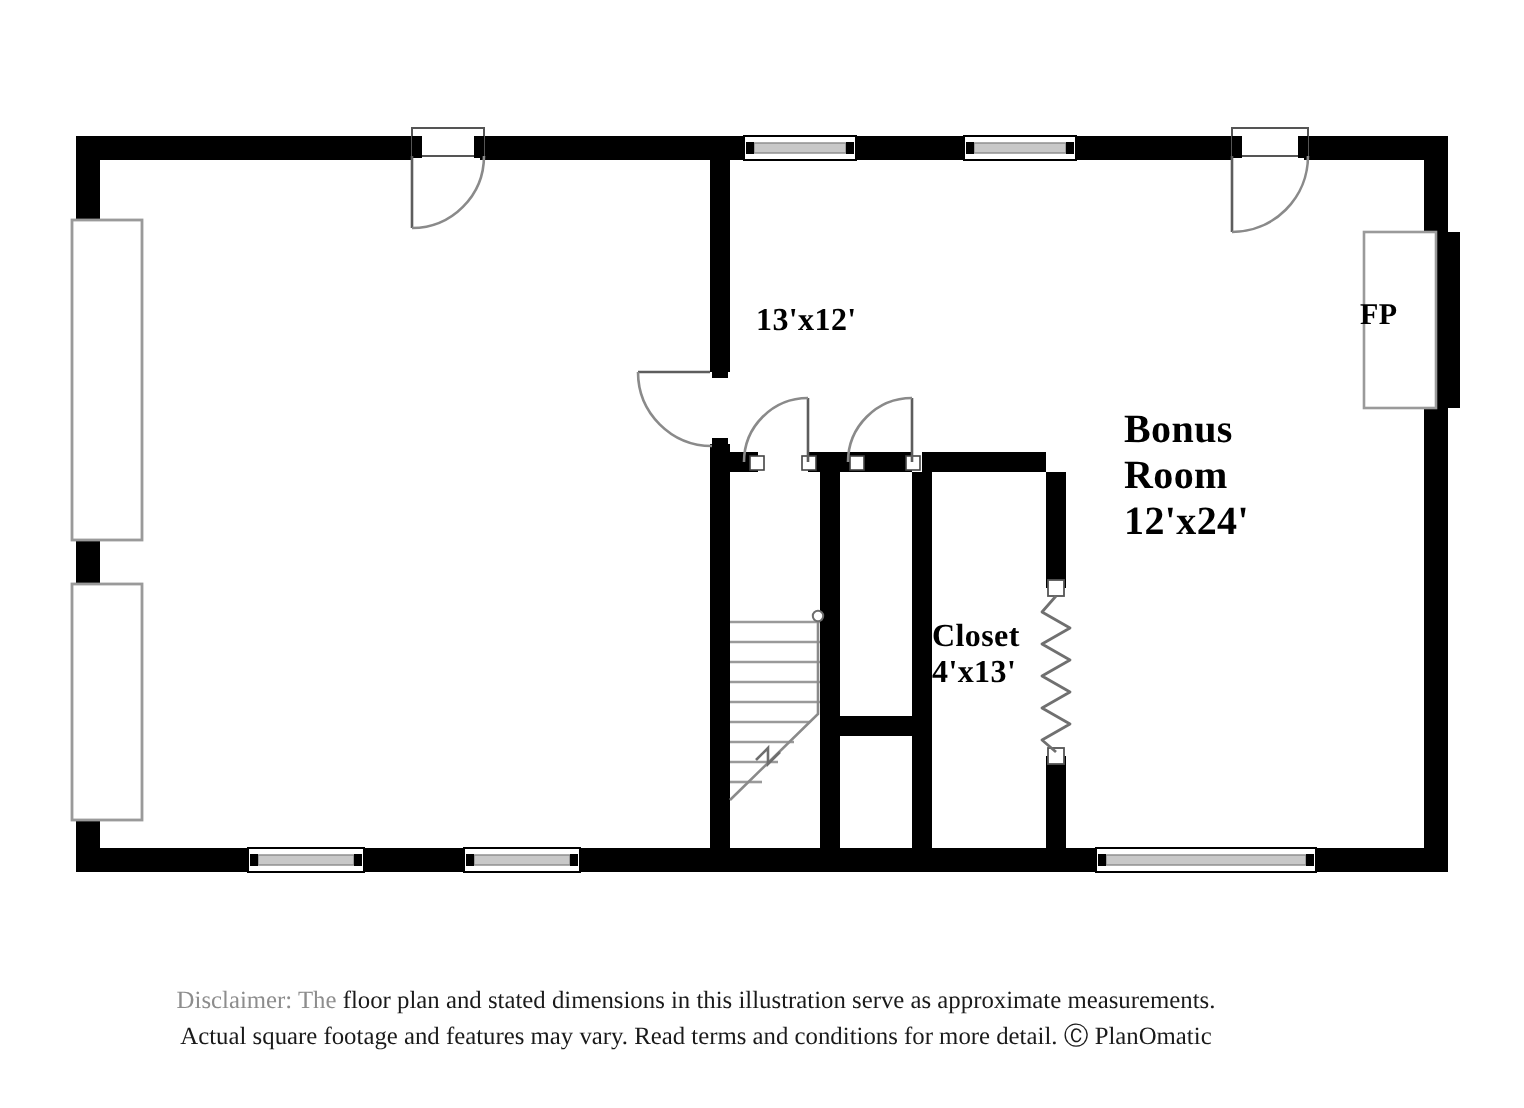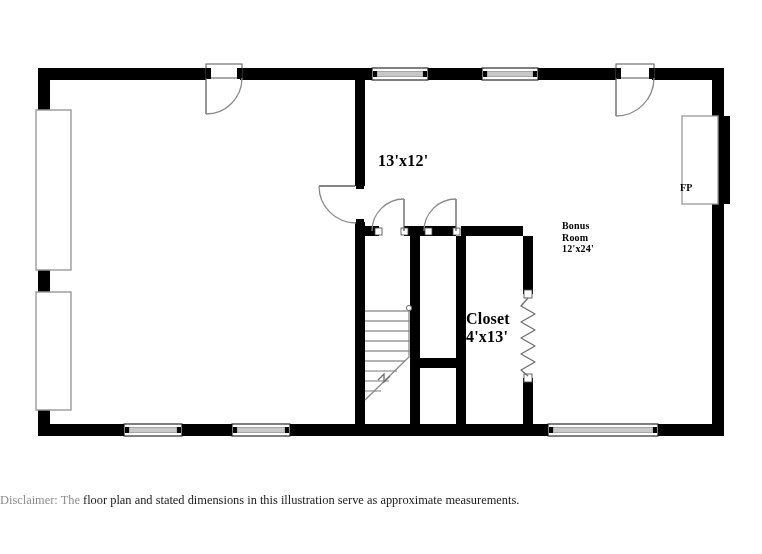--- a/index.html
+++ b/index.html
@@ -17,30 +17,30 @@
     position:absolute;
     font-family:"Liberation Serif", serif;
     font-weight:bold;
     color:#000;
     text-align:left;
     line-height:1.15;
     white-space:pre;
     letter-spacing:.2px;
   }
   #label-garage{left:138px;top:222px;width:160px;font-size:18px;}
-  #label-bonus{left:562px;top:220px;width:136px;font-size:10px;}
+  #label-bonus{left:562px;top:204px;width:136px;font-size:20px;}
   #label-main{left:378px;top:152px;width:132px;font-size:16px;}
   #label-small{left:394px;top:255px;width:110px;font-size:15px;}
   #label-closet{left:466px;top:310px;width:80px;font-size:16px;}
-  #label-fp{left:680px;top:150px;width:44px;font-size:10px;margin-top:32px;}
+  #label-fp{left:680px;top:150px;width:44px;font-size:15px;}
 
   #disclaimer{
     position:absolute;
     left:0;top:492px;width:696px;
-    text-align:left;
+    text-align:center;
     font-family:"Liberation Serif", serif;
     font-size:12.4px;
     line-height:1.45;
     color:#1a1a1a;
   }
   #disclaimer .line1{display:block;}
   #disclaimer .line2{display:block;}
   #disclaimer .faded{color:#8d8d8d;}
 </style>
 </head>
@@ -234,15 +234,16 @@
   <div class="room-label" id="label-main">13'x12'</div>
 
 
   <div class="room-label" id="label-closet">Closet
 4'x13'</div>
 
   <div class="room-label" id="label-fp">FP</div>
 
   <div id="disclaimer">
     <span class="line1"><span class="faded">Disclaimer: The</span><span> floor plan and stated dimensions in this illustration serve as approximate measurements.</span></span>
+    <span class="line2">Actual square footage and features may vary. Read terms and conditions for more detail. Ⓒ PlanOmatic</span>
   </div>
 
 </div>
 
 </body></html>

